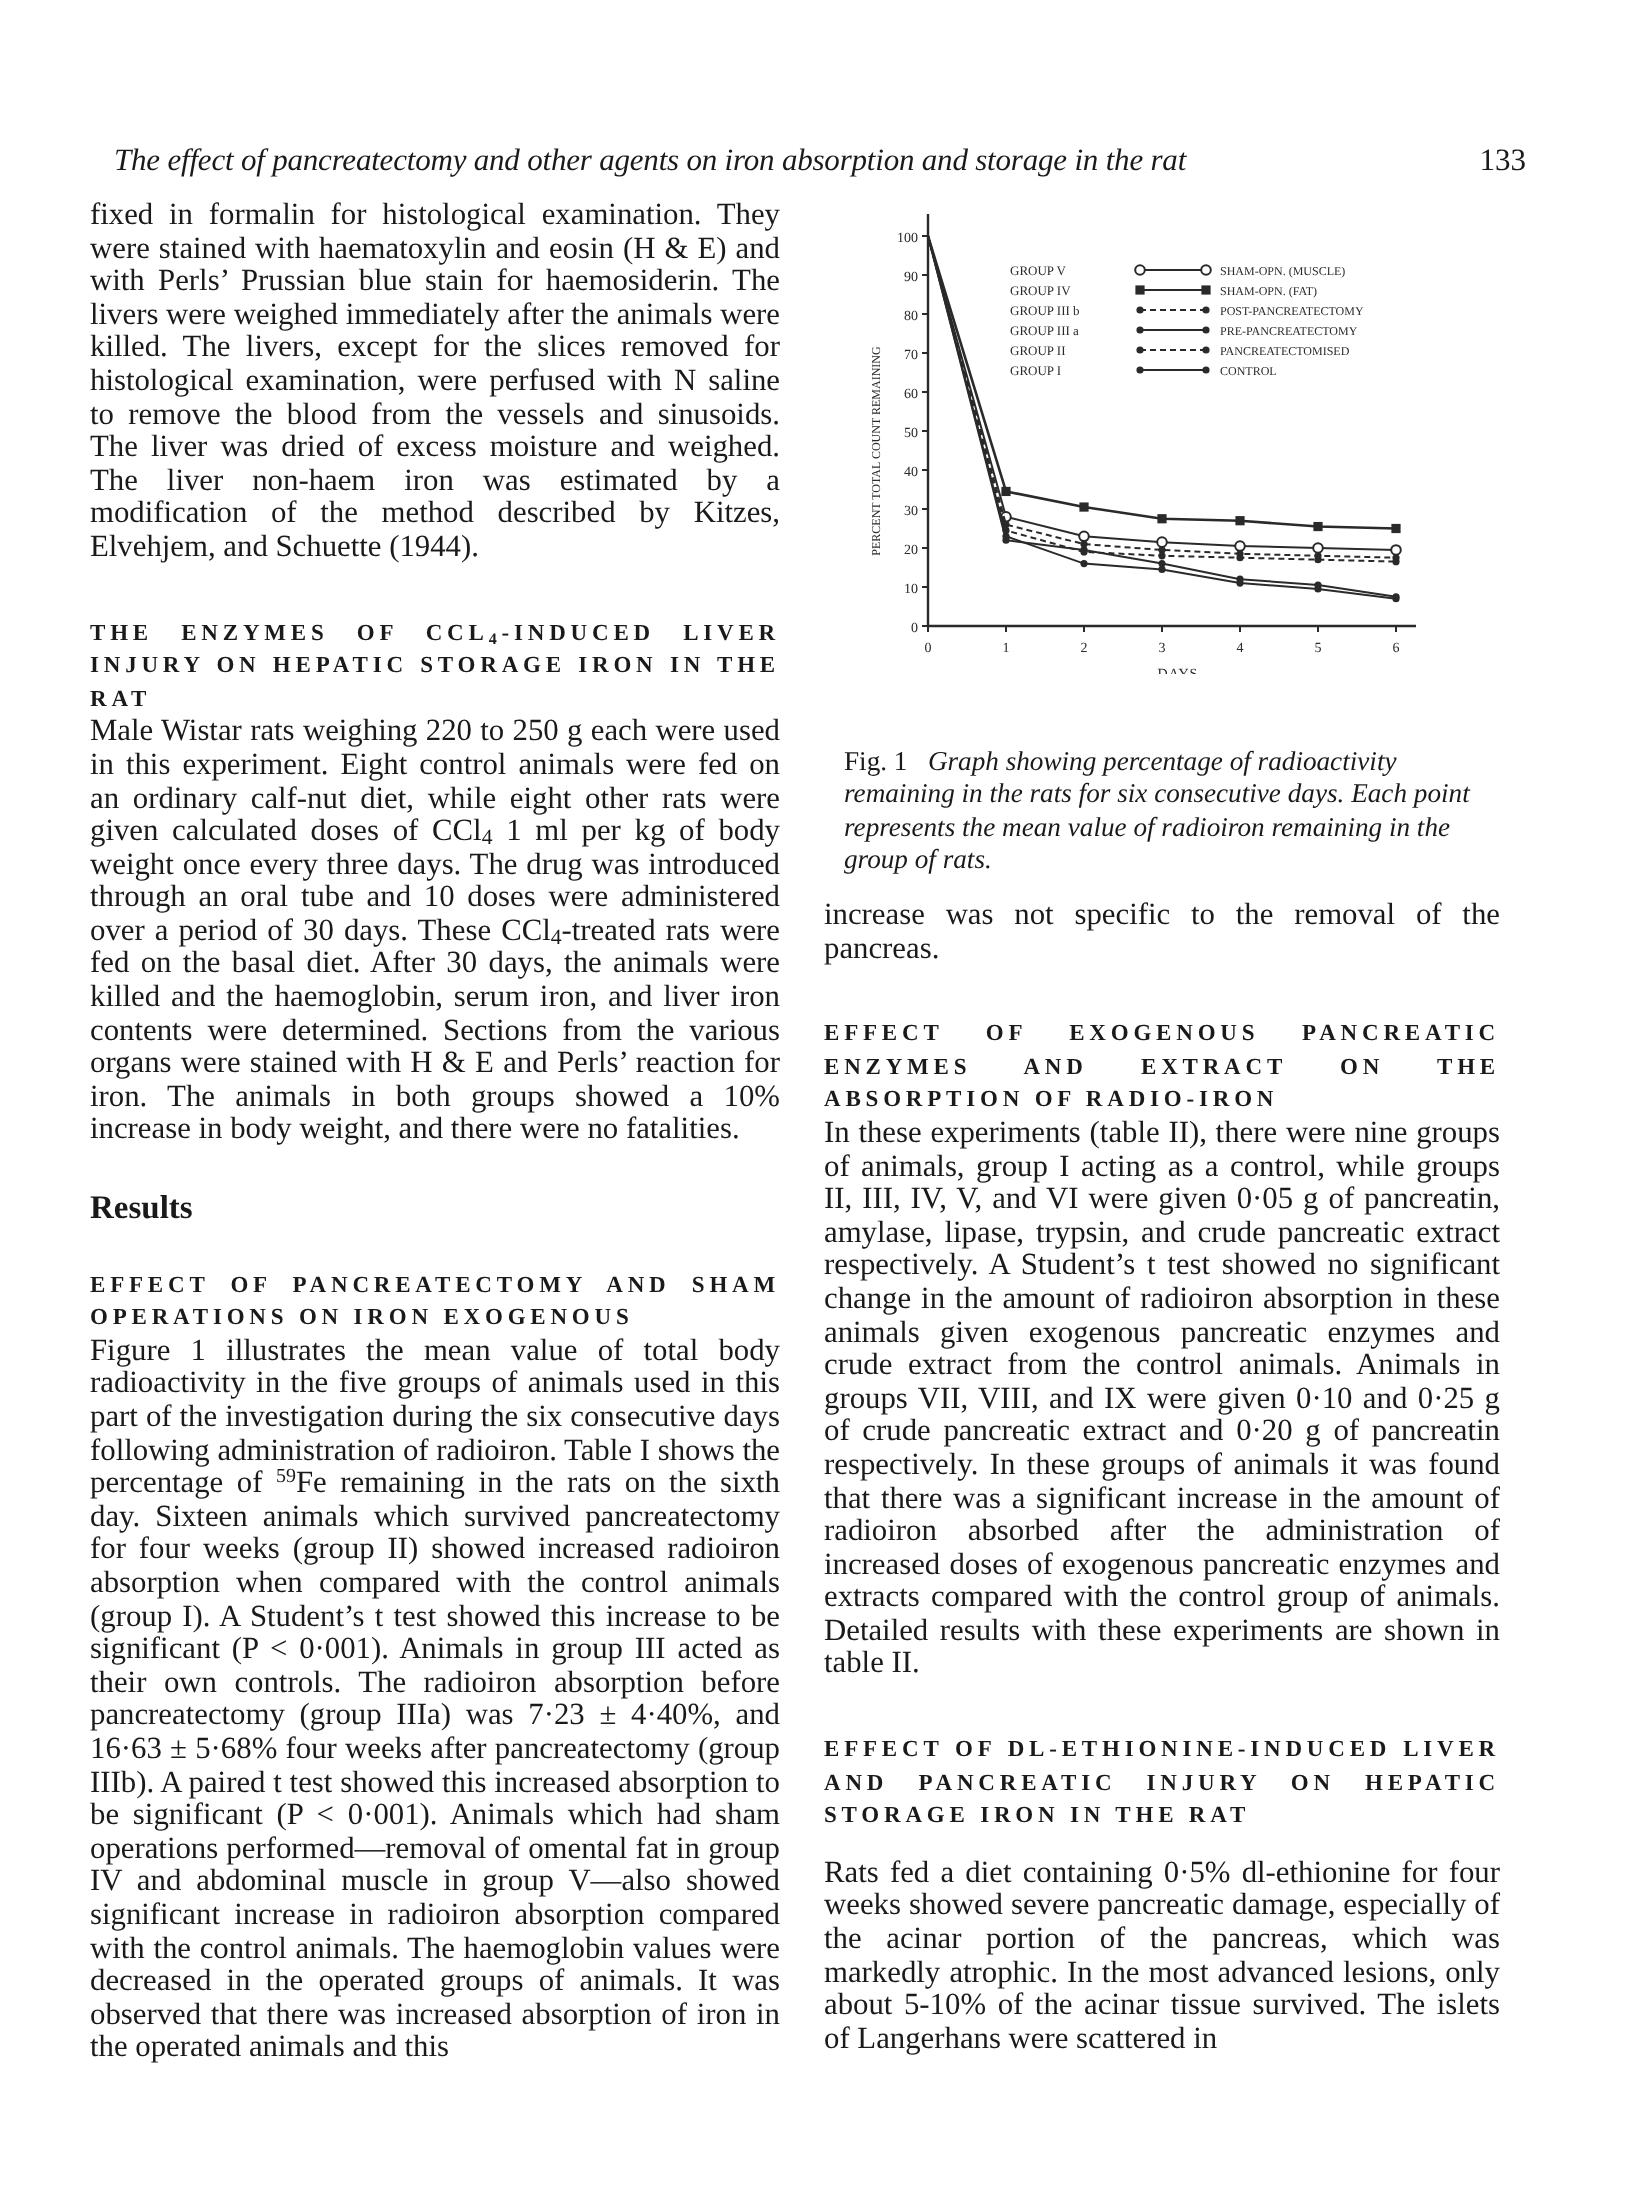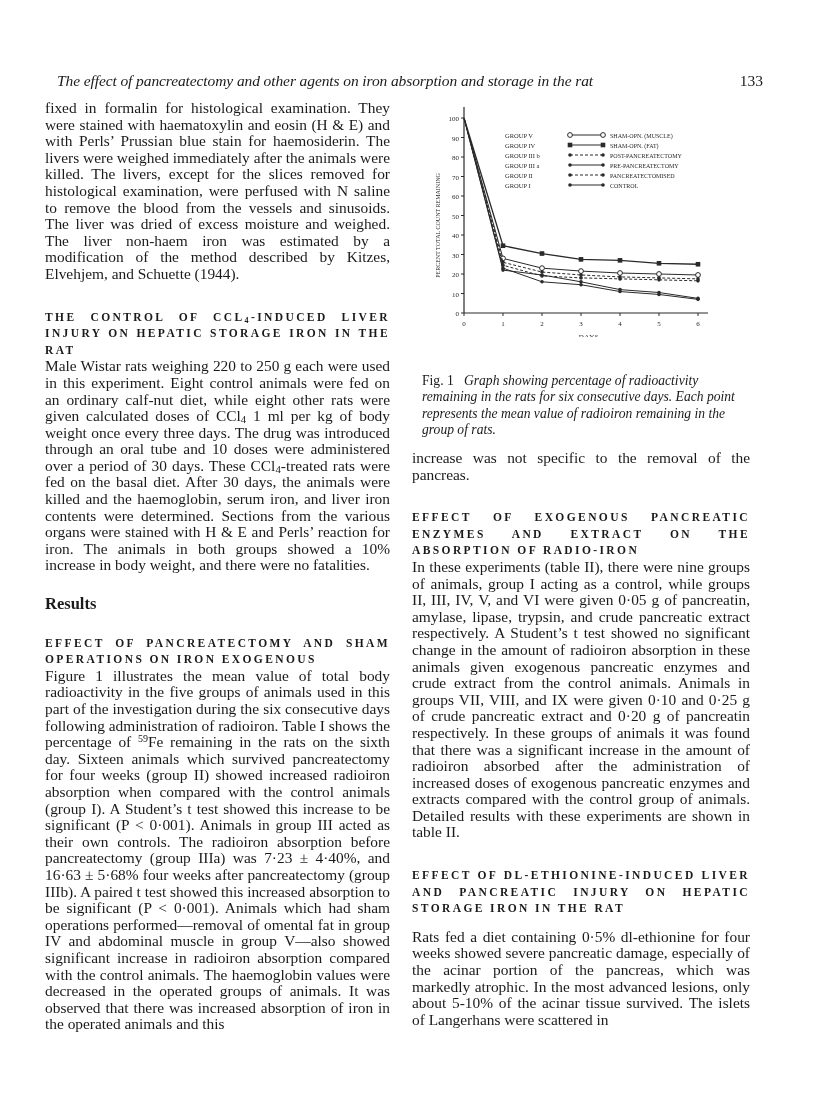--- a/index.html
+++ b/index.html
@@ -32,21 +32,21 @@
 <body>
 
 <div class="running-head">
   <span class="title">The effect of pancreatectomy and other agents on iron absorption and storage in the rat</span>
   <span class="pageno">133</span>
 </div>
 
 <div class="col col-left">
   <p class="last">fixed in formalin for histological examination. They were stained with haematoxylin and eosin (H &amp; E) and with Perls’ Prussian blue stain for haemosiderin. The livers were weighed immediately after the animals were killed. The livers, except for the slices removed for histological examination, were perfused with N saline to remove the blood from the vessels and sinusoids. The liver was dried of excess moisture and weighed. The liver non-haem iron was estimated by a modification of the method described by Kitzes, Elvehjem, and Schuette (1944).</p>
   <div class="sp-1"></div>
-  <p class="smallcaps"><span>THE CONTROL OF CCL</span><sub>4</sub><span>-INDUCED LIVER INJURY ON HEPATIC STORAGE IRON IN THE RAT</span></p>
+  <p class="smallcaps"><span>THE ENZYMES OF CCL</span><sub>4</sub><span>-INDUCED LIVER INJURY ON HEPATIC STORAGE IRON IN THE RAT</span></p>
   <p class="last"><span>Male Wistar rats weighing 220 to 250 g each were used in this experiment. Eight control animals were fed on an ordinary calf-nut diet, while eight other rats were given calculated doses of CCl</span><sub>4</sub><span> 1 ml per kg of body weight once every three days. The drug was introduced through an oral tube and 10 doses were administered over a period of 30 days. These CCl</span><sub>4</sub><span>-treated rats were fed on the basal diet. After 30 days, the animals were killed and the haemoglobin, serum iron, and liver iron contents were determined. Sections from the various organs were stained with H &amp; E and Perls’ reaction for iron. The animals in both groups showed a 10% increase in body weight, and there were no fatalities.</span></p>
   <div class="sp-2"></div>
   <p class="heading">Results</p>
   <div class="sp-2"></div>
   <p class="smallcaps">EFFECT OF PANCREATECTOMY AND SHAM OPERATIONS ON IRON EXOGENOUS</p>
   <p><span>Figure 1 illustrates the mean value of total body radioactivity in the five groups of animals used in this part of the investigation during the six consecutive days following administration of radioiron. Table I shows the percentage of </span><sup>59</sup><span>Fe remaining in the rats on the sixth day. Sixteen animals which survived pancreatectomy for four weeks (group II) showed increased radioiron absorption when compared with the control animals (group I). A Student’s t test showed this increase to be significant (P &lt; 0·001). Animals in group III acted as their own controls. The radioiron absorption before pancreatectomy (group IIIa) was 7·23 ± 4·40%, and 16·63 ± 5·68% four weeks after pancreatectomy (group IIIb). A paired t test showed this increased absorption to be significant (P &lt; 0·001). Animals which had sham operations performed—removal of omental fat in group IV and abdominal muscle in group V—also showed significant increase in radioiron absorption compared with the control animals. The haemoglobin values were decreased in the operated groups of animals. It was observed that there was increased absorption of iron in the operated animals and this</span></p>
 </div>
 
 <div class="figure">
   <svg id="chart-svg" width="310" height="232" viewBox="0 0 310 232" xmlns="http://www.w3.org/2000/svg">

